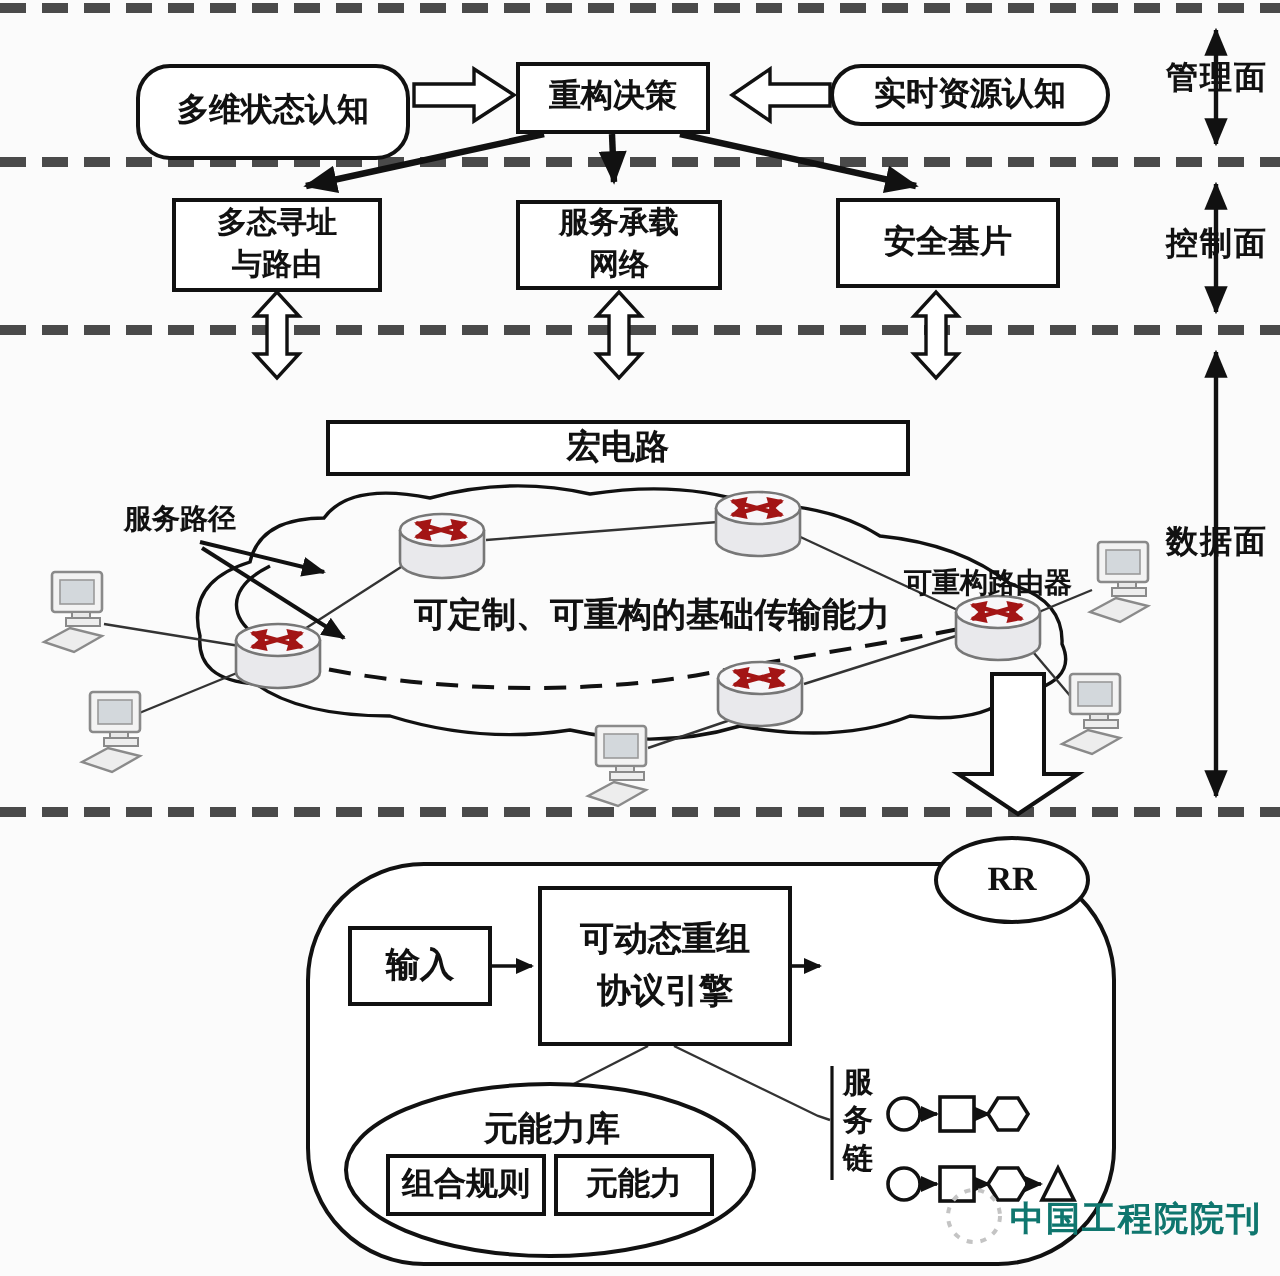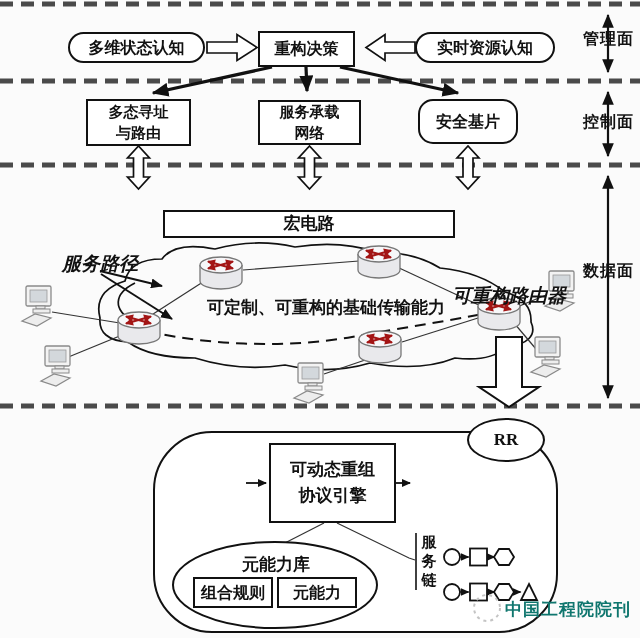--- a/index.html
+++ b/index.html
@@ -5,21 +5,21 @@
   html,body{margin:0;padding:0;}
   body{font-family:"Liberation Serif","DejaVu Serif",serif;color:#111;background:#fff;}
   #stage{position:relative;width:640px;height:638px;background:#fbfbfb;overflow:hidden;}
   #lines{position:absolute;left:0;top:0;width:640px;height:638px;}
   .box{position:absolute;box-sizing:border-box;display:flex;align-items:center;justify-content:center;
        background:#fff;border:2px solid #111;text-align:center;white-space:pre-line;
        font-weight:600;line-height:1.35;}
   .pill{border-radius:17px;font-size:16px;}
   .lbl{position:absolute;font-weight:600;white-space:nowrap;}
   .plane{font-size:16px;letter-spacing:1px;}
-  .small{font-size:19px;font-style:italic;}
+  .small{font-size:14px;}
   .rr{border-radius:50%;font-size:17px;font-family:"Liberation Serif",serif;}
   .vertical{width:18px;white-space:normal;word-break:break-all;line-height:19px;font-size:15px;text-align:center;}
   .wm{color:#0f766e;font-size:17px;letter-spacing:1px;font-weight:600;}
 </style>
 </head>
 <body>
 
 <div id="stage">
 
   <svg id="lines" viewBox="0 0 640 638">
@@ -165,36 +165,37 @@
       <path d="M529,584 L537,600 L521,600 Z"></path>
     </g>
 
     <circle cx="487" cy="608" r="13" fill="none" stroke="#c4c4c4" stroke-width="2" stroke-dasharray="3 4"></circle>
   </svg>
 
   <div class="lbl plane" style="left:583px;top:29px;">管理面</div>
   <div class="lbl plane" style="left:583px;top:112px;">控制面</div>
   <div class="lbl plane" style="left:583px;top:261px;">数据面</div>
 
-  <div class="box pill" style="left:68px;top:32px;width:137px;height:31px;">多维状态认知</div>
+  <div class="box pill" style="left:68px;top:32px;width:137px;height:48px;">多维状态认知</div>
   <div class="box" style="left:258px;top:31px;width:97px;height:36px;font-size:16px;">重构决策</div>
   <div class="box pill" style="left:415px;top:32px;width:140px;height:31px;">实时资源认知</div>
 
   <div class="box" style="left:86px;top:99px;width:105px;height:47px;font-size:15px;">多态寻址
 与路由</div>
   <div class="box" style="left:258px;top:100px;width:103px;height:45px;font-size:15px;">服务承载
 网络</div>
-  <div class="box" style="left:418px;top:99px;width:100px;height:45px;font-size:16px;border-radius:15px;">安全基片</div>
+  <div class="box" style="left:418px;top:99px;width:112px;height:45px;font-size:16px;">安全基片</div>
 
   <div class="box" style="left:163px;top:210px;width:292px;height:28px;font-size:17px;">宏电路</div>
   <div class="lbl small" style="left:62px;top:251px;">服务路径</div>
   <div class="lbl small" style="left:452px;top:248px;margin-top:35px;">可重构路由器</div>
   <div class="lbl" style="left:205px;top:296px;width:242px;text-align:center;font-size:17px;font-weight:700;">可定制、可重构的基础传输能力</div>
 
   <div class="box rr" style="left:467px;top:418px;width:78px;height:44px;">RR</div>
+  <div class="box" style="left:174px;top:463px;width:72px;height:40px;font-size:17px;">输入</div>
   <div class="box" style="left:269px;top:443px;width:127px;height:80px;font-size:17px;line-height:1.55;">可动态重组
 协议引擎</div>
 
   <div class="lbl" style="left:226px;top:553px;width:100px;text-align:center;font-size:17px;">元能力库</div>
   <div class="box" style="left:193px;top:577px;width:80px;height:31px;font-size:16px;">组合规则</div>
   <div class="box" style="left:277px;top:577px;width:80px;height:31px;font-size:16px;">元能力</div>
 
   <div class="lbl vertical" style="left:420px;top:533px;">服务链</div>
 
   <div class="lbl wm" style="left:505px;top:598px;">中国工程院院刊</div>

